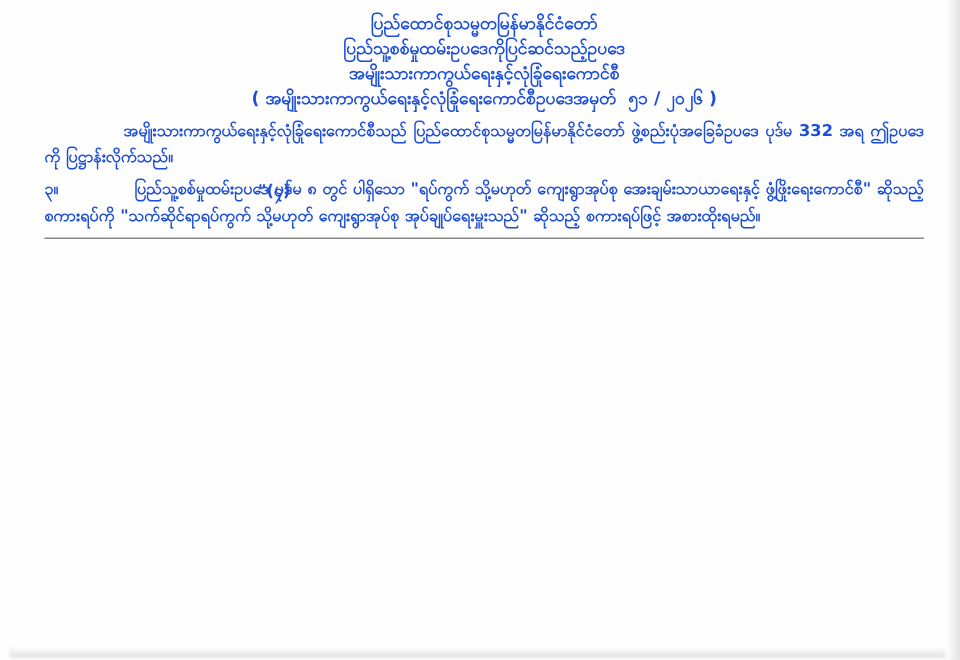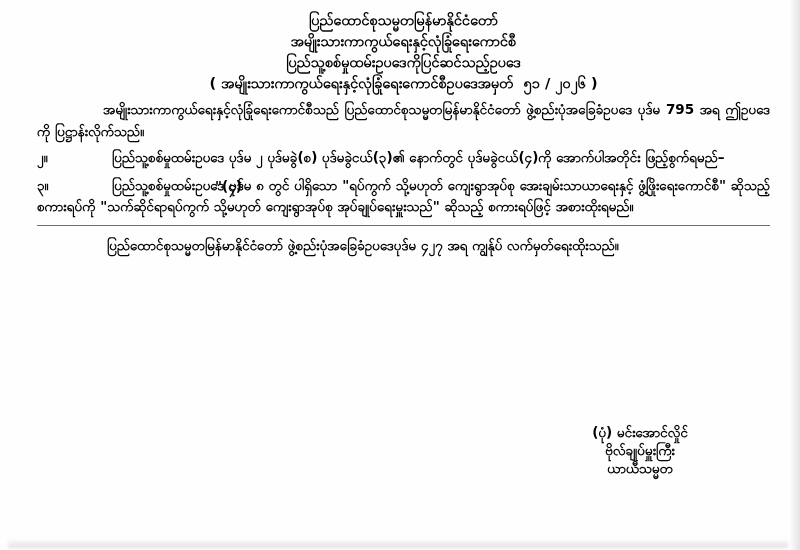--- a/index.html
+++ b/index.html
@@ -7,21 +7,21 @@
     padding: 0;
     background: #ffffff;
   }
   .page {
     position: relative;
     width: 800px;
     height: 550px;
     background: #fefefe;
     overflow: hidden;
     font-family: "DejaVu Sans", "Liberation Sans", sans-serif;
-    color: #000000;
+    color: #1d4ed8;
     font-weight: 600;
   }
   .content {
     position: relative;
     padding: 10px 30px 0 37px;
   }
   .doc-header {
     text-align: center;
     font-weight: 700;
   }
@@ -110,43 +110,36 @@
   }
 </style>
 </head>
 <body>
 
 <div class="page">
   <div class="content">
 
     <div class="doc-header">
       <div class="hline">ပြည်ထောင်စုသမ္မတမြန်မာနိုင်ငံတော်</div>
+      <div class="hline">ပြည်သူ့စစ်မှုထမ်းဥပဒေကိုပြင်ဆင်သည့်ဥပဒေ</div>
       <div class="hline">အမျိုးသားကာကွယ်ရေးနှင့်လုံခြုံရေးကောင်စီ</div>
-      <div class="hline">ပြည်သူ့စစ်မှုထမ်းဥပဒေကိုပြင်ဆင်သည့်ဥပဒေ</div>
       <div class="hline pre-space">( အမျိုးသားကာကွယ်ရေးနှင့်လုံခြုံရေးကောင်စီဥပဒေအမှတ်  ၅၁ / ၂၀၂၆ )</div>
     </div>
 
-    <p class="para preamble">အမျိုးသားကာကွယ်ရေးနှင့်လုံခြုံရေးကောင်စီသည် ပြည်ထောင်စုသမ္မတမြန်မာနိုင်ငံတော် ဖွဲ့စည်းပုံအခြေခံဥပဒေ ပုဒ်မ 795 အရ ဤဥပဒေကို ပြဋ္ဌာန်းလိုက်သည်။</p>
+    <p class="para preamble">အမျိုးသားကာကွယ်ရေးနှင့်လုံခြုံရေးကောင်စီသည် ပြည်ထောင်စုသမ္မတမြန်မာနိုင်ငံတော် ဖွဲ့စည်းပုံအခြေခံဥပဒေ ပုဒ်မ 332 အရ ဤဥပဒေကို ပြဋ္ဌာန်းလိုက်သည်။</p>
 
 
-    <p class="para clause"><span class="num">၂။</span><span class="gap"></span><span>ပြည်သူ့စစ်မှုထမ်းဥပဒေ ပုဒ်မ ၂ ပုဒ်မခွဲ(စ) ပုဒ်မခွဲငယ်(၃)၏ နောက်တွင် ပုဒ်မခွဲငယ်(၄)ကို အောက်ပါအတိုင်း ဖြည့်စွက်ရမည်–</span></p>
 
     <div class="quote-block">
       <span class="qlabel">"(၄)</span>
     </div>
 
     <p class="para clause"><span class="num">၃။</span><span class="gap"></span><span>ပြည်သူ့စစ်မှုထမ်းဥပဒေ ပုဒ်မ ၈  တွင် ပါရှိသော "ရပ်ကွက် သို့မဟုတ် ကျေးရွာအုပ်စု အေးချမ်းသာယာရေးနှင့် ဖွံ့ဖြိုးရေးကောင်စီ" ဆိုသည့်စကားရပ်ကို "သက်ဆိုင်ရာရပ်ကွက် သို့မဟုတ် ကျေးရွာအုပ်စု အုပ်ချုပ်ရေးမှူးသည်" ဆိုသည့် စကားရပ်ဖြင့် အစားထိုးရမည်။</span></p>
 
     <hr class="divider">
 
-    <p class="para closing">ပြည်ထောင်စုသမ္မတမြန်မာနိုင်ငံတော်  ဖွဲ့စည်းပုံအခြေခံဥပဒေပုဒ်မ  ၄၂၇  အရ ကျွန်ုပ် လက်မှတ်ရေးထိုးသည်။</p>
 
   </div>
 
-  <div class="signature">
-    <div>(ပုံ) မင်းအောင်လှိုင်</div>
-    <div>ဗိုလ်ချုပ်မှူးကြီး</div>
-    <div>ယာယီသမ္မတ</div>
-  </div>
 
   <div class="edge-right"></div>
   <div class="edge-bottom"></div>
 </div>
 
 </body></html>

